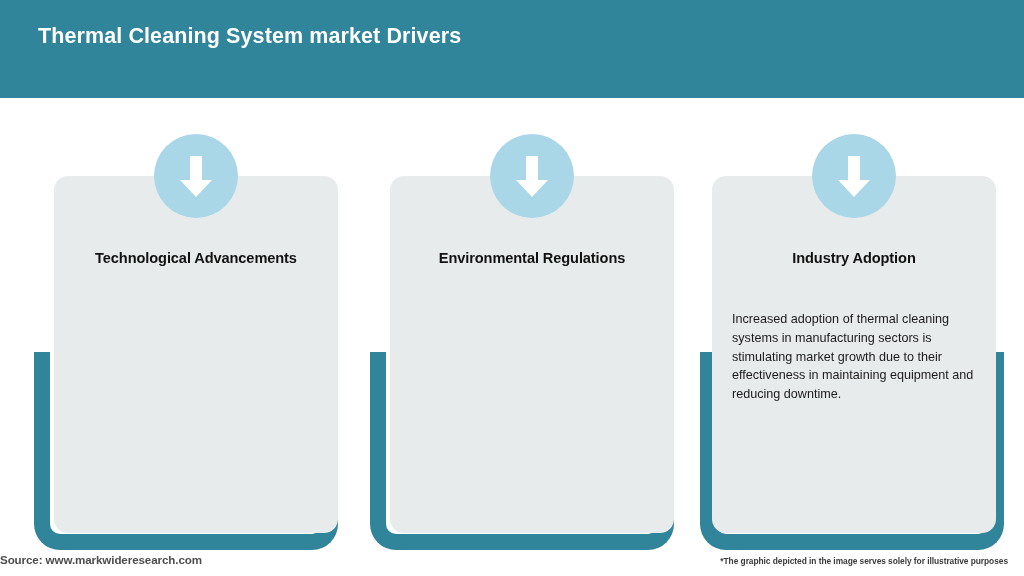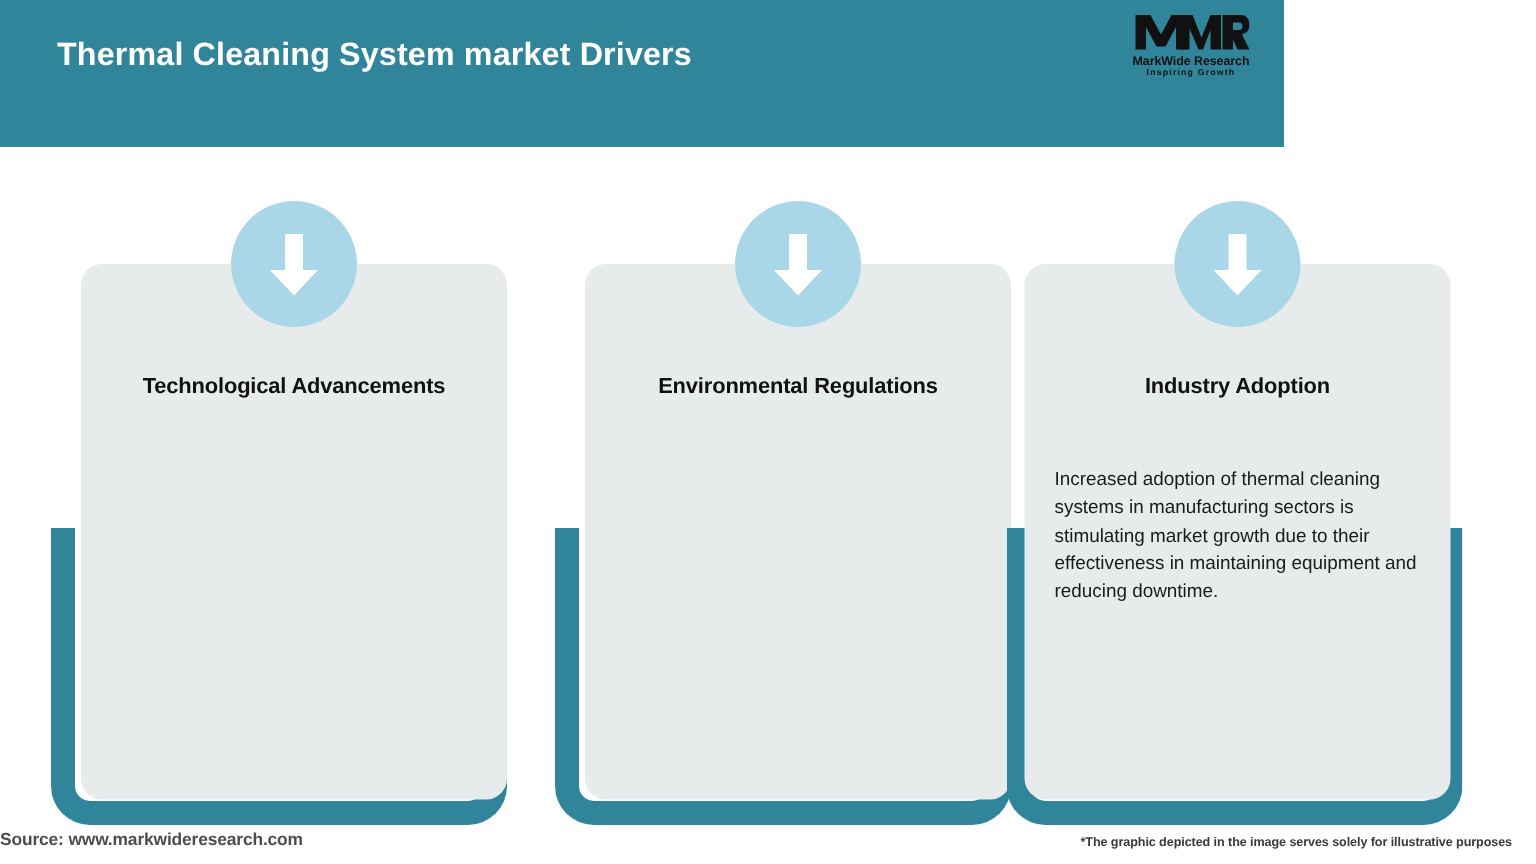--- a/index.html
+++ b/index.html
@@ -13,21 +13,21 @@
     font-family: "Liberation Sans", sans-serif;
     overflow: hidden;
     position: relative;
   }
 
   
   .header {
     position: absolute;
     left: 0;
     top: 0;
-    width: 856px;
+    width: 1024px;
     height: 98px;
     background: #31859b;
   }
   .header-title {
     position: absolute;
     left: 38px;
     top: 24px;
     font-size: 21.5px;
     font-weight: bold;
     color: #ffffff;
@@ -77,21 +77,21 @@
     height: 440px;
   }
   .card-wrap {
     position: absolute;
     top: 78px;
     width: 284px;
     height: 360px;
   }
   .card-wrap.c1 { left: 54px; }
   .card-wrap.c2 { left: 371px; margin-left: 19px; }
-  .card-wrap.c3 { left: 683px; }
+  .card-wrap.c3 { left: 712px; }
 
   
   .card-accent {
     position: absolute;
     left: -20px;
     top: 176px;
     width: 304px;
     height: 198px;
     border-left: 16px solid #31859b;
     border-bottom: 16px solid #31859b;
@@ -175,31 +175,20 @@
     letter-spacing: -0.05px;
     white-space: nowrap;
   }
 </style>
 </head>
 <body>
 
 <div class="header">
   <div class="header-title">Thermal Cleaning System market Drivers</div>
 
-  <div class="logo">
-    <span class="logo-mark">
-      <svg width="78" height="26" viewBox="0 0 78 26" aria-hidden="true">
-        <path d="M2 25 L2 2 L12 2 L19 15 L26 2 L36 2 L36 25 L29 25 L29 10 L22 23 L16 23 L9 10 L9 25 Z" fill="#111111"></path>
-        <path d="M32 2 L40 2 L46 17 L52 2 L59 2 L59 25 L52 25 L52 12 L47 25 L44 25 L38 11 L38 25 L32 25 Z" fill="#111111"></path>
-        <path d="M60 2 L72 2 C76 2 78 5 78 9 C78 12 76 14 73 15 L78 25 L70 25 L66 16 L67 16 L67 25 L60 25 Z M67 7 L67 12 L71 12 C72.5 12 73.3 11 73.3 9.5 C73.3 8 72.5 7 71 7 Z" fill="#111111"></path>
-      </svg>
-    </span>
-    <span class="logo-name">MarkWide Research</span>
-    <span class="logo-tag">Inspiring Growth</span>
-  </div>
 </div>
 
 <div class="cards">
 
   <div class="card-wrap c1">
     <div class="card-accent"></div>
     <div class="card">
       <div class="card-icon">
         <svg width="40" height="48" viewBox="0 0 40 48" aria-hidden="true">
           <path d="M14 4 L26 4 L26 28 L36 28 L20 45 L4 28 L14 28 Z" fill="#ffffff"></path>

